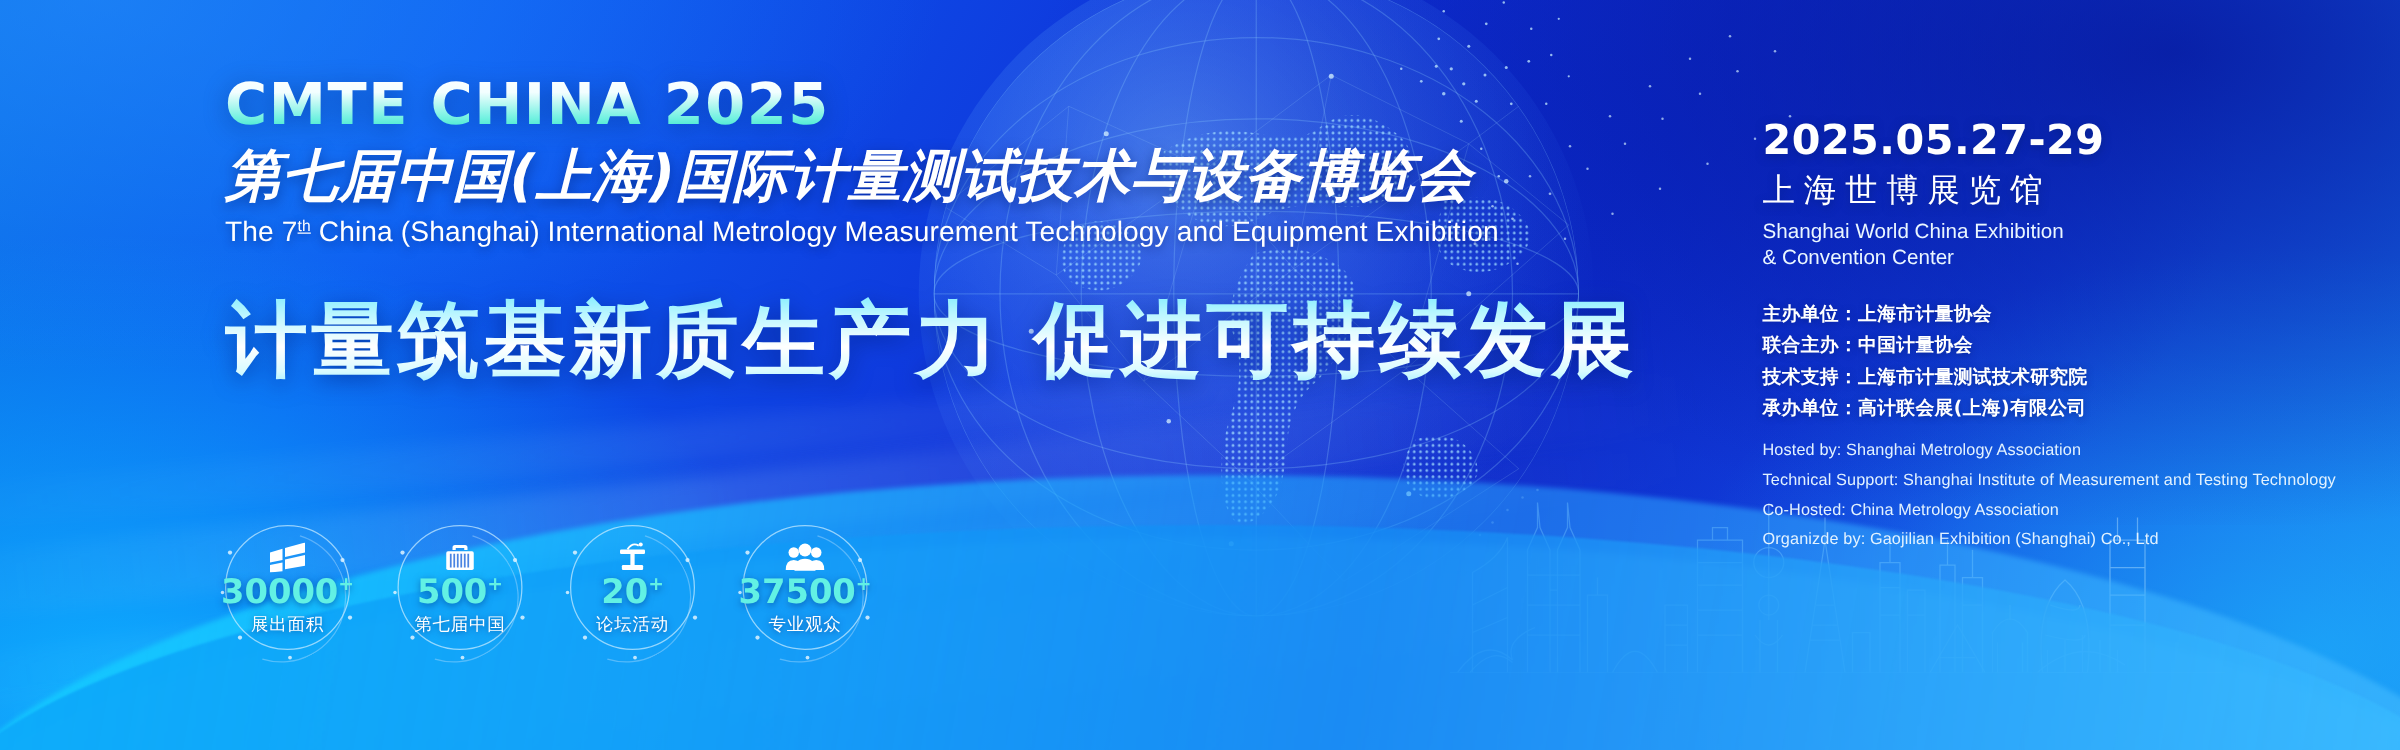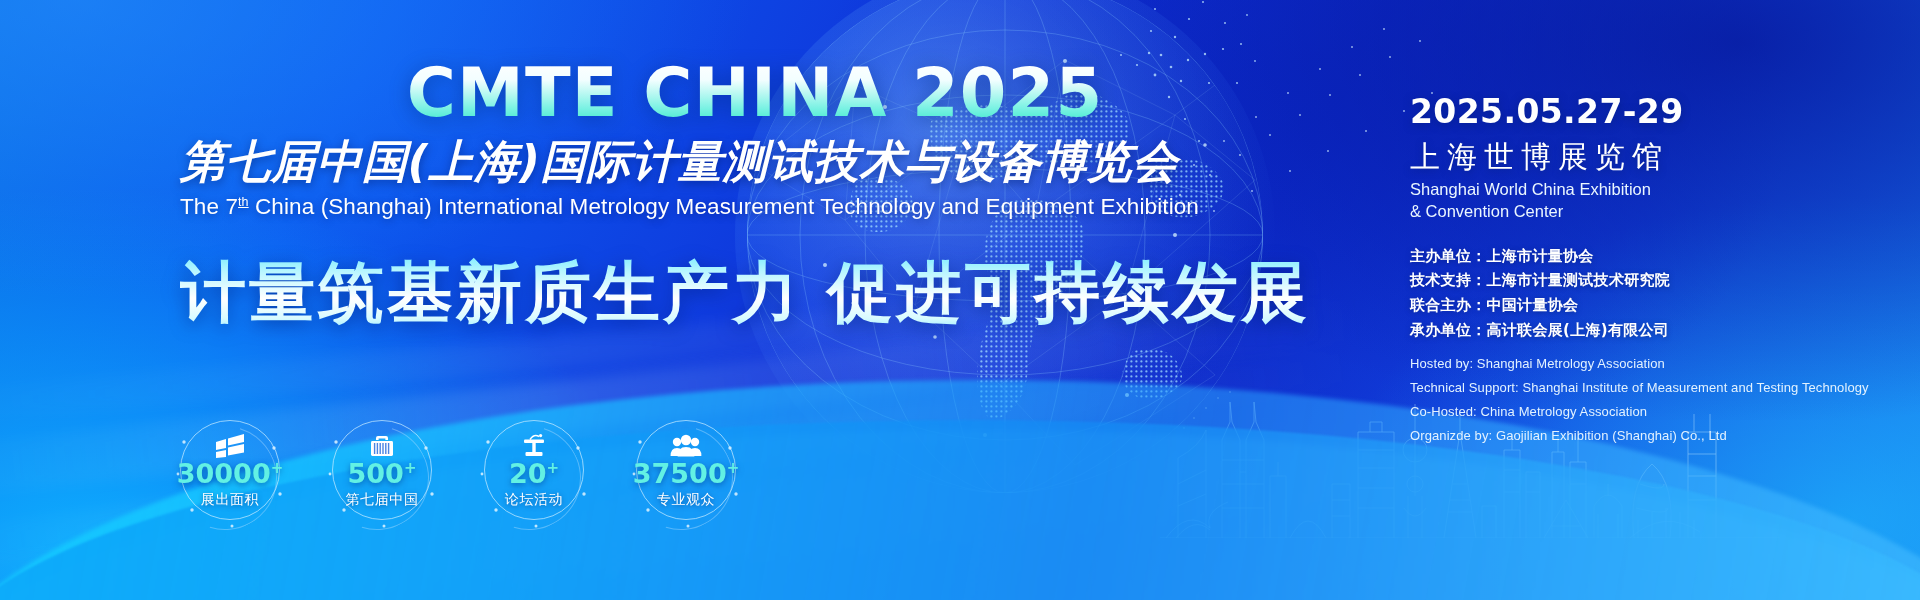--- a/index.html
+++ b/index.html
@@ -69,28 +69,27 @@
 
   .skyline{ position:absolute; right:140px; bottom:62px; width:620px; height:150px; opacity:.55; }
   .skyline svg{ width:100%; height:100%; }
 
   .dotfield{ position:absolute; left:1170px; top:15px; width:280px; height:210px; opacity:.85; }
 
   
   .left{ position:absolute; left:180px; top:60px; width:1150px; }
 
   .brand{
-    font-size:67px; font-weight:bold; letter-spacing:1.2px; line-height:1;
+    font-size:46px; font-weight:bold; letter-spacing:1.2px; line-height:1;
     font-family:"DejaVu Sans", sans-serif;
     background:linear-gradient(180deg,#ffffff 0%,#f2feff 30%,#7af2e3 72%,#34e8c8 100%);
     -webkit-background-clip:text; background-clip:text; color:transparent;
     -webkit-text-fill-color:transparent;
     filter:drop-shadow(0 3px 10px rgba(0,40,120,.45));
     white-space:nowrap;
-    text-align:center;
   }
 
   .cn-title{
     margin-top:11px; font-size:45px; font-weight:bold; color:#ffffff; letter-spacing:.5px;
     line-height:1.05; white-space:nowrap;
     text-shadow:0 3px 10px rgba(0,30,110,.55);
     font-family:"DejaVu Sans", sans-serif;
     font-style:italic;
   }
 
@@ -103,21 +102,21 @@
   .slogan{
     margin-top:28px; font-size:66px; font-weight:bold; letter-spacing:3px; white-space:nowrap;
     font-family:"DejaVu Sans", sans-serif;
     background:linear-gradient(180deg,#66e8ff 0%, #b8f6ff 26%, #ffffff 56%, #d8fbff 78%, #74e6ff 100%);
     -webkit-background-clip:text; background-clip:text; color:transparent;
     -webkit-text-fill-color:transparent;
     filter:drop-shadow(0 4px 9px rgba(0,30,120,.55));
   }
 
   
-  .stats{ position:absolute; left:180px; top:420px; display:flex; gap:52px; }
+  .stats{ position:absolute; left:180px; top:420px; display:flex; gap:38px; }
   .stat{ position:relative; width:100px; height:110px; }
   .ring{
     position:absolute; left:0; top:0; width:100px; height:100px; border-radius:50%;
     border:1.4px solid rgba(200,235,255,.72);
   }
   .ring2{
     position:absolute; left:-7px; top:6px; width:104px; height:104px; border-radius:50%;
     border:1.2px solid rgba(185,225,255,.40);
     border-left-color:transparent; border-top-color:transparent;
     transform:rotate(-28deg);
@@ -143,22 +142,22 @@
   }
 
   
   .right{ position:absolute; left:1410px; top:95px; width:470px; }
   .date{
     font-family:"DejaVu Sans", sans-serif;
     font-size:33px; font-weight:bold; color:#ffffff; letter-spacing:.4px; line-height:1;
     text-shadow:0 2px 8px rgba(0,30,110,.5);
   }
   .venue-cn{
-    margin-top:12px; font-size:30px; color:#ffffff; letter-spacing:7px; line-height:1.1;
-    font-family:Liberation Sans, sans-serif;
+    margin-top:12px; font-size:26px; color:#ffffff; letter-spacing:7px; line-height:1.1;
+    font-family:Liberation Mono, monospace;
     text-shadow:0 2px 7px rgba(0,30,110,.5);
   }
   .venue-en{ margin-top:6px; font-size:16.5px; color:#eaf6ff; line-height:1.32; }
 
   .orgs-cn{ margin-top:21px; }
   .orgs-cn div{
     font-size:15px; font-weight:bold; color:#ffffff; line-height:1.66; letter-spacing:.3px;
     font-family:"DejaVu Sans", sans-serif;
     text-shadow:0 1px 5px rgba(0,30,110,.55);
   }
@@ -512,22 +511,22 @@
   <div class="right">
     <div class="date">2025.05.27-29</div>
     <div class="venue-cn">上海世博展览馆</div>
     <div class="venue-en">
       <div>Shanghai World China Exhibition</div>
       <div>&amp; Convention Center</div>
     </div>
 
     <div class="orgs-cn">
       <div>主办单位：上海市计量协会</div>
+      <div>联合主办：中国计量协会</div>
       <div>技术支持：上海市计量测试技术研究院</div>
-      <div>联合主办：中国计量协会</div>
       <div>承办单位：高计联会展(上海)有限公司</div>
     </div>
 
     <div class="orgs-en">
       <div>Hosted  by: Shanghai Metrology Association</div>
       <div>Technical Support: Shanghai Institute of Measurement and Testing Technology</div>
       <div>Co-Hosted: China Metrology Association</div>
       <div>Organizde by: Gaojilian Exhibition (Shanghai) Co., Ltd</div>
     </div>
   </div>

